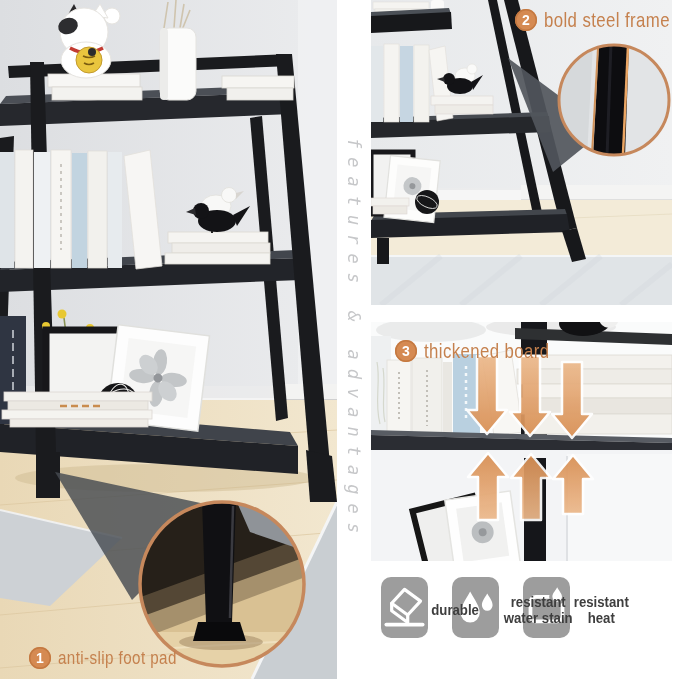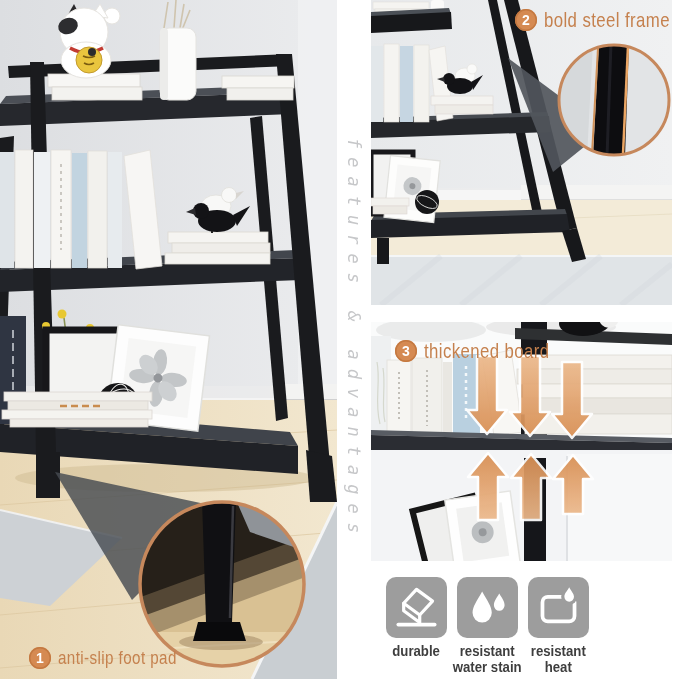--- a/index.html
+++ b/index.html
@@ -13,21 +13,21 @@
   .caption-strip{position:absolute;left:337px;top:0;width:34px;height:679px;display:flex;align-items:center;justify-content:center;}
   .vertical-caption{transform:rotate(90deg);white-space:nowrap;font-family:"DejaVu Sans Mono",monospace;font-style:italic;font-size:17px;letter-spacing:9px;color:#c6c7c9;}
   .callout{position:absolute;display:flex;align-items:center;gap:7px;}
   .badge{width:22px;height:22px;border-radius:50%;background:#d58a52;color:#fff;font-weight:bold;font-size:14px;display:flex;align-items:center;justify-content:center;flex:0 0 auto;box-shadow:inset 0 0 0 1.5px #c47941;}
   .callout-text{color:#c5814e;font-size:21px;transform:scaleX(0.8);transform-origin:left center;white-space:nowrap;letter-spacing:.5px;}
   .callout-1{left:29px;top:647px;}
   .callout-1 .callout-text{font-size:19px;}
   .callout-2{left:144px;top:8px;}
   .callout-3{left:24px;top:17px;}
   .features-row{position:absolute;left:381px;top:577px;width:290px;display:flex;}
-  .feature{width:71px;display:flex;flex-direction:column;align-items:center;}
+  .feature{width:71px;display:flex;flex-direction:row;align-items:center;}
   .feature-icon{width:61px;height:61px;background:#9d9d9d;border-radius:10px;display:flex;align-items:center;justify-content:center;}
   .feature-icon svg{width:47px;height:47px;}
   .feature-label{margin-top:5px;text-align:center;font-weight:bold;font-size:15px;line-height:1.08;color:#3e3e3e;transform:scaleX(0.88);white-space:nowrap;}
   .feature-label span{display:block;}
   .feature-label span:empty{display:none;}
 </style>
 </head>
 <body>
 
 <div class="canvas">

